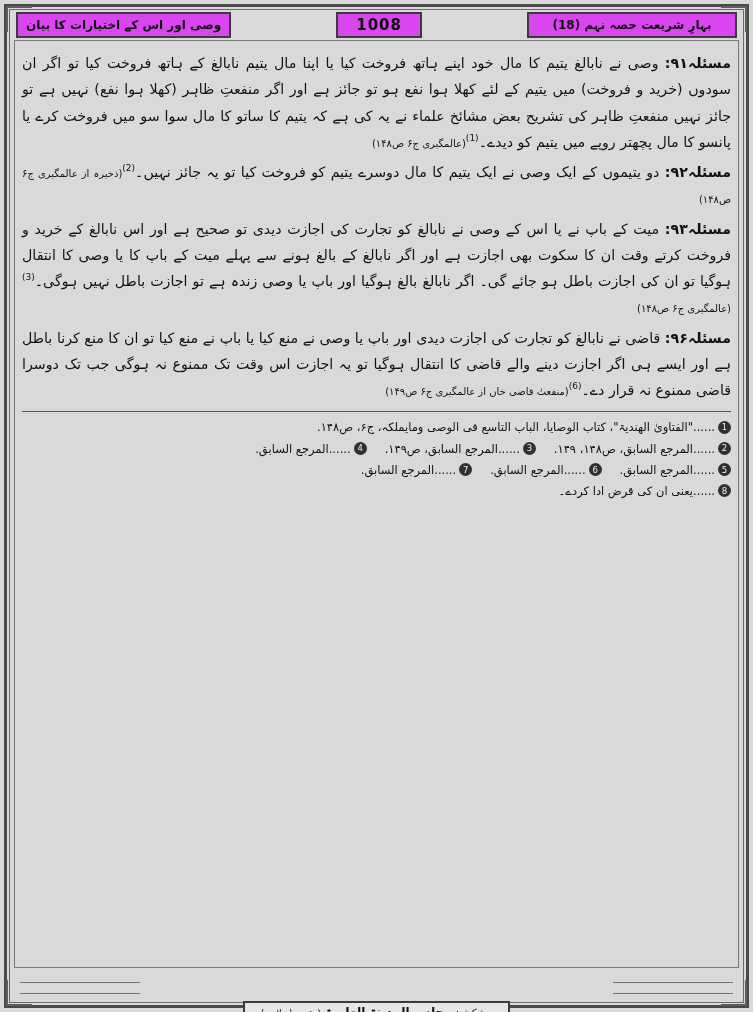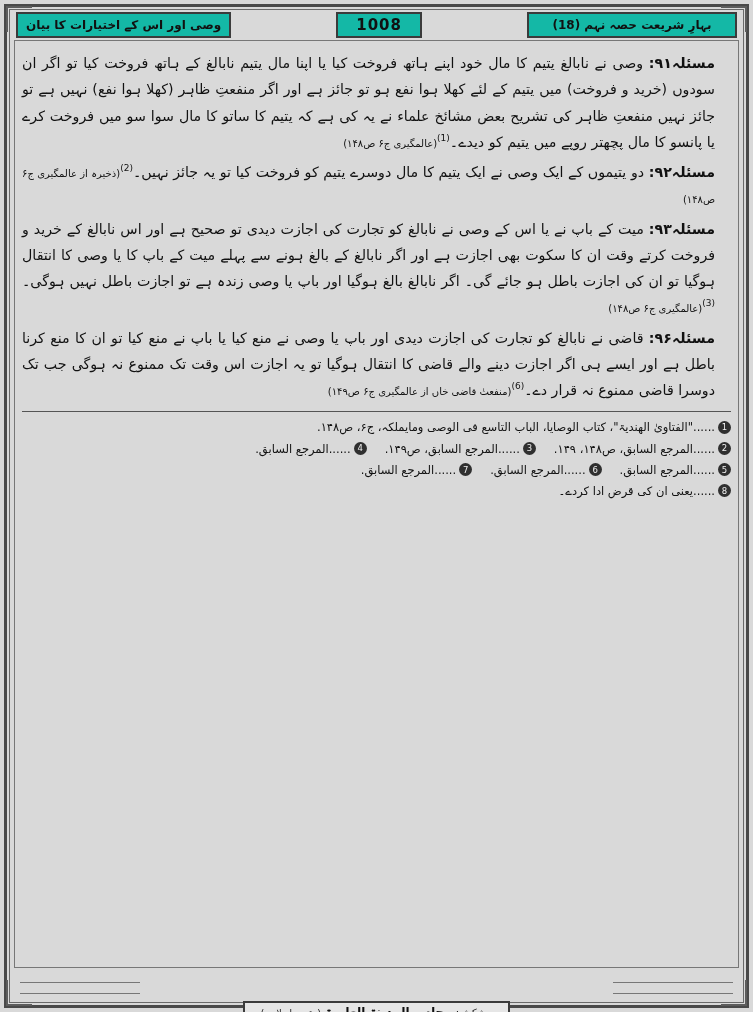--- a/index.html
+++ b/index.html
@@ -54,21 +54,21 @@
     top: 12px;
     right: 16px;
     height: 26px;
     display: flex;
     flex-direction: row;
     align-items: stretch;
     justify-content: space-between;
   }
   .hdr-box {
     border: 2px solid #3b3b3b;
-    background: #14b8a6;
+    background: #d946ef;
     display: flex;
     align-items: center;
     justify-content: center;
     padding: 0 8px;
     font-size: 12px;
     font-weight: bold;
     color: #111;
     white-space: nowrap;
     direction: rtl;
   }
@@ -87,21 +87,21 @@
     top: 50px;
     right: 22px;
     bottom: 50px;
     direction: rtl;
     text-align: justify;
     color: #111;
   }
   .para {
     font-size: 14.2px;
     line-height: 1.85;
-    margin: 0 16px 4px 0;
+    margin: 0 0 4px 0;
     text-align: justify;
     text-justify: inter-word;
     direction: rtl;
   }
   .masla {
     font-weight: bold;
   }
   sup {
     font-size: 9px;
     vertical-align: super;

